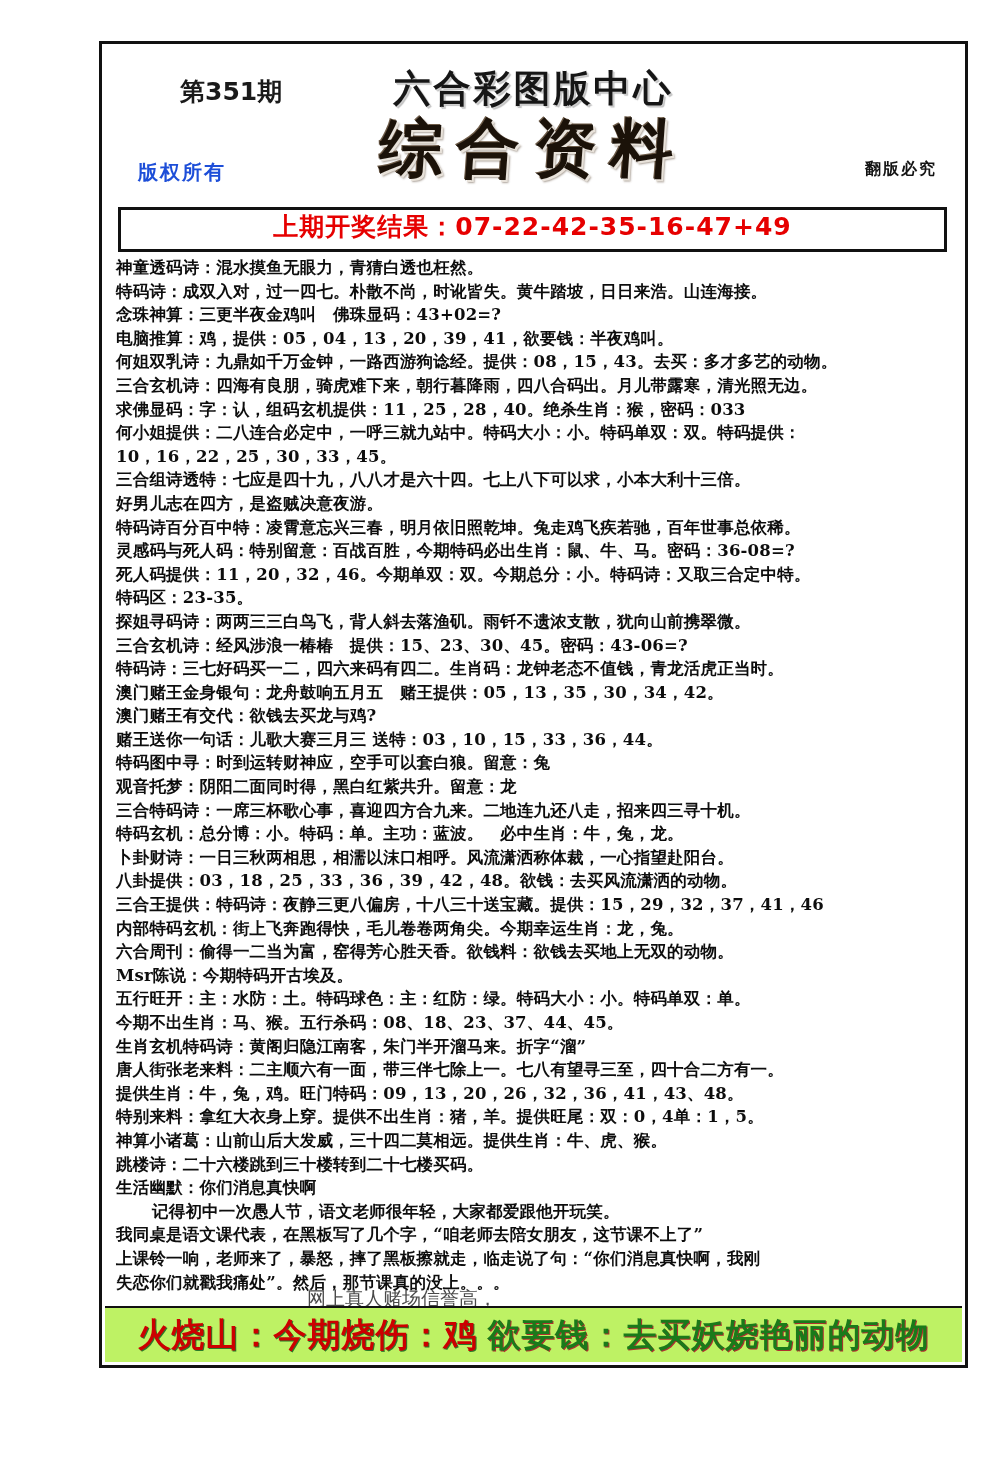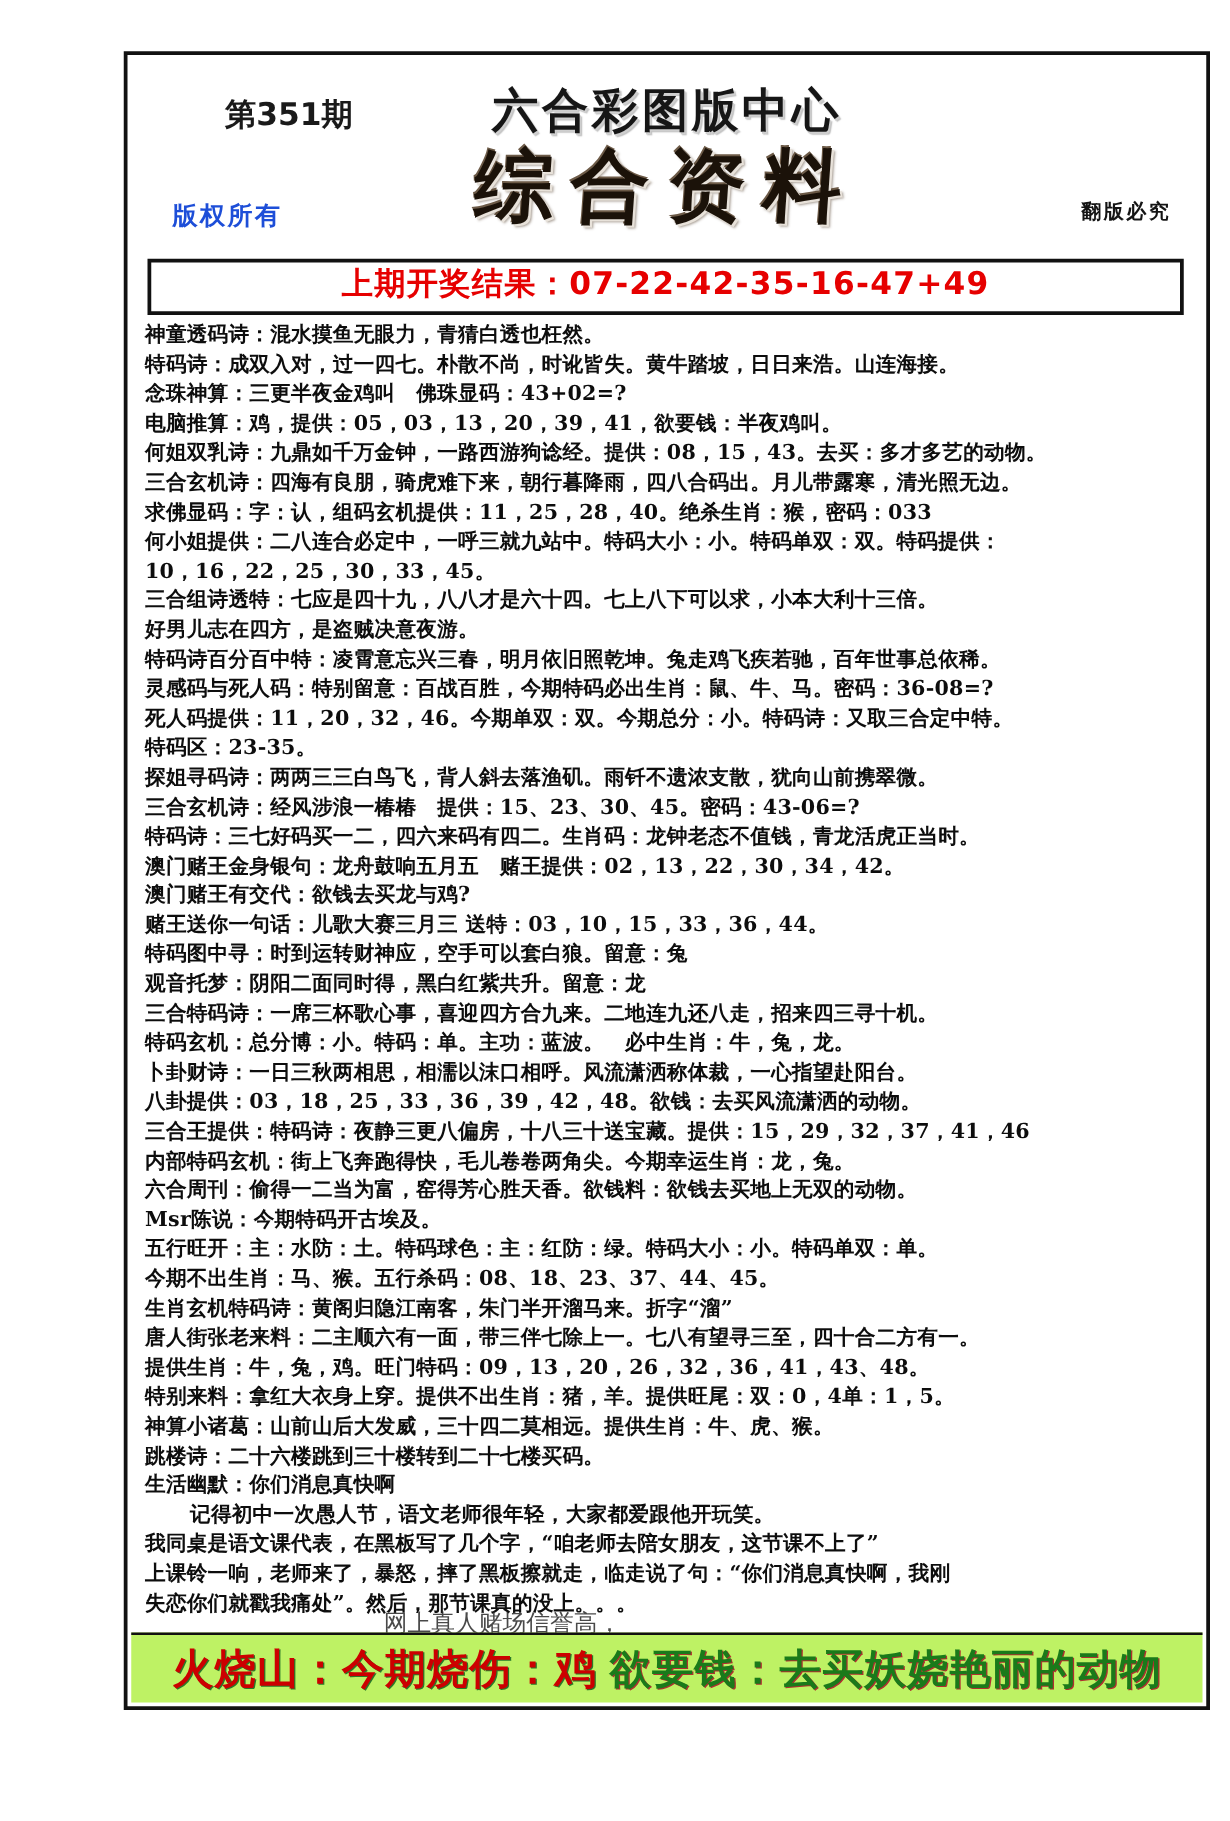--- a/index.html
+++ b/index.html
@@ -217,36 +217,36 @@
     </div>
 
     <div class="result-bar">
       <div class="result-text">上期开奖结果：07-22-42-35-16-47+49</div>
     </div>
 
     <div class="body-lines">
         <div class="line">神童透码诗：混水摸鱼无眼力，青猜白透也枉然。</div>
         <div class="line">特码诗：成双入对，过一四七。朴散不尚，时讹皆失。黄牛踏坡，日日来浩。山连海接。</div>
         <div class="line">念珠神算：三更半夜金鸡叫　佛珠显码：43+02=?</div>
-        <div class="line">电脑推算：鸡，提供：05，03，13，20，39，41，欲要钱：半夜鸡叫。</div>
+        <div class="line">电脑推算：鸡，提供：05，04，13，20，39，41，欲要钱：半夜鸡叫。</div>
         <div class="line">何姐双乳诗：九鼎如千万金钟，一路西游狗谂经。提供：08，15，43。去买：多才多艺的动物。</div>
         <div class="line">三合玄机诗：四海有良朋，骑虎难下来，朝行暮降雨，四八合码出。月儿带露寒，清光照无边。</div>
         <div class="line">求佛显码：字：认，组码玄机提供：11，25，28，40。绝杀生肖：猴，密码：033</div>
         <div class="line">何小姐提供：二八连合必定中，一呼三就九站中。特码大小：小。特码单双：双。特码提供：</div>
         <div class="line">10，16，22，25，30，33，45。</div>
         <div class="line">三合组诗透特：七应是四十九，八八才是六十四。七上八下可以求，小本大利十三倍。</div>
         <div class="line">好男儿志在四方，是盗贼决意夜游。</div>
         <div class="line">特码诗百分百中特：凌霄意忘兴三春，明月依旧照乾坤。兔走鸡飞疾若驰，百年世事总依稀。</div>
         <div class="line">灵感码与死人码：特别留意：百战百胜，今期特码必出生肖：鼠、牛、马。密码：36-08=?</div>
         <div class="line">死人码提供：11，20，32，46。今期单双：双。今期总分：小。特码诗：又取三合定中特。</div>
         <div class="line">特码区：23-35。</div>
         <div class="line">探姐寻码诗：两两三三白鸟飞，背人斜去落渔矶。雨钎不遗浓支散，犹向山前携翠微。</div>
         <div class="line">三合玄机诗：经风涉浪一椿椿　提供：15、23、30、45。密码：43-06=?</div>
         <div class="line">特码诗：三七好码买一二，四六来码有四二。生肖码：龙钟老态不值钱，青龙活虎正当时。</div>
-        <div class="line">澳门赌王金身银句：龙舟鼓响五月五　赌王提供：02，13，22，30，34，42。</div>
+        <div class="line">澳门赌王金身银句：龙舟鼓响五月五　赌王提供：05，13，35，30，34，42。</div>
         <div class="line">澳门赌王有交代：欲钱去买龙与鸡?</div>
         <div class="line">赌王送你一句话：儿歌大赛三月三 送特：03，10，15，33，36，44。</div>
         <div class="line">特码图中寻：时到运转财神应，空手可以套白狼。留意：兔</div>
         <div class="line">观音托梦：阴阳二面同时得，黑白红紫共升。留意：龙</div>
         <div class="line">三合特码诗：一席三杯歌心事，喜迎四方合九来。二地连九还八走，招来四三寻十机。</div>
         <div class="line">特码玄机：总分博：小。特码：单。主功：蓝波。　必中生肖：牛，兔，龙。</div>
         <div class="line">卜卦财诗：一日三秋两相思，相濡以沫口相呼。风流潇洒称体裁，一心指望赴阳台。</div>
         <div class="line">八卦提供：03，18，25，33，36，39，42，48。欲钱：去买风流潇洒的动物。</div>
         <div class="line">三合王提供：特码诗：夜静三更八偏房，十八三十送宝藏。提供：15，29，32，37，41，46</div>
         <div class="line">内部特码玄机：街上飞奔跑得快，毛儿卷卷两角尖。今期幸运生肖：龙，兔。</div>

